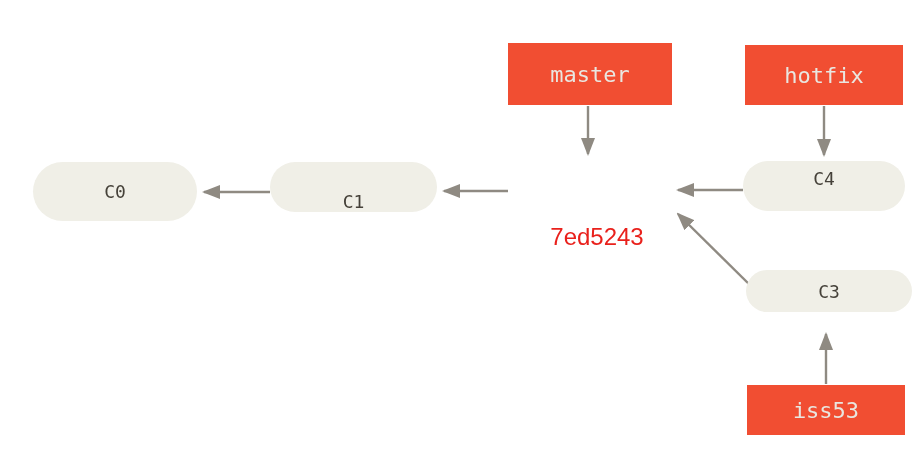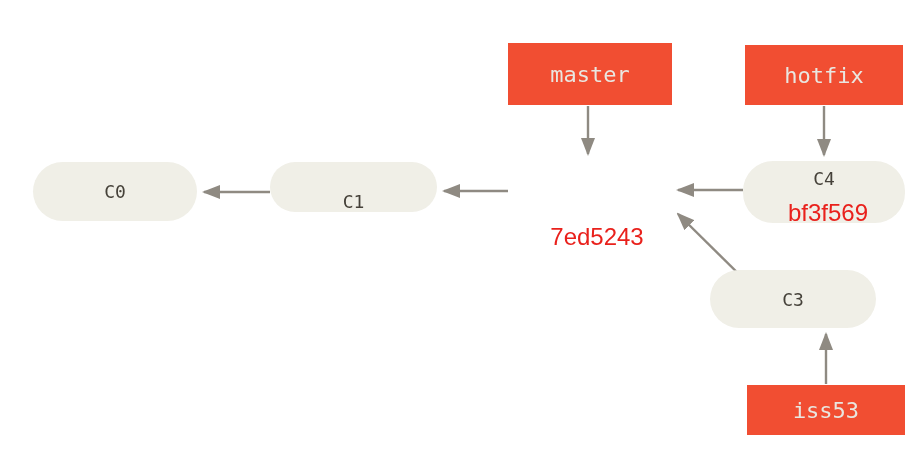--- a/index.html
+++ b/index.html
@@ -57,23 +57,23 @@
     transform: translate(-50%, -50%);
     color: var(--annotation-text);
     font-family: "Liberation Sans", sans-serif;
     font-size: 24px;
     white-space: nowrap;
   }
   
   #node-c0 { left: 33px;  top: 162px; width: 164px; height: 59px; }
   #node-c1 { left: 270px; top: 162px; width: 167px; height: 50px; align-items: flex-end; }
   #node-c2 { left: 508px; top: 160px; width: 162px; height: 60px; }
-  #node-c4 { left: 743px; top: 161px; width: 162px; height: 46px; padding-bottom: 16px; }
+  #node-c4 { left: 743px; top: 161px; width: 162px; height: 46px; padding-bottom: 4px; }
   #node-c4 .commit-label { transform: translateY(-6px); }
-  #node-c3 { left: 710px; top: 270px; width: 166px; height: 58px; }
+  #node-c3 { left: 746px; top: 270px; width: 166px; height: 42px; }
   #branch-master { left: 508px; top: 43px;  width: 164px; height: 62px; }
   #branch-hotfix { left: 745px; top: 45px;  width: 158px; height: 60px; }
   #branch-iss53  { left: 747px; top: 385px; width: 158px; height: 50px; }
   #hash-c2 { left: 597px; top: 237px; }
   #hash-c4 { left: 828px; top: 213px; }
   #hash-c3 { left: 830px; top: 279px; }
 </style>
 </head>
 <body>
 
@@ -111,15 +111,14 @@
     <span class="commit-label">C1</span>
   </div>
   <div class="commit" id="node-c4">
     <span class="commit-label">C4</span>
   </div>
   <div class="commit" id="node-c3">
     <span class="commit-label">C3</span>
   </div>
 
   <div class="hash" id="hash-c2">7ed5243</div>
-  <div class="hash" id="hash-c4">bf3f569</div>
 
 </div>
 
 </body></html>

